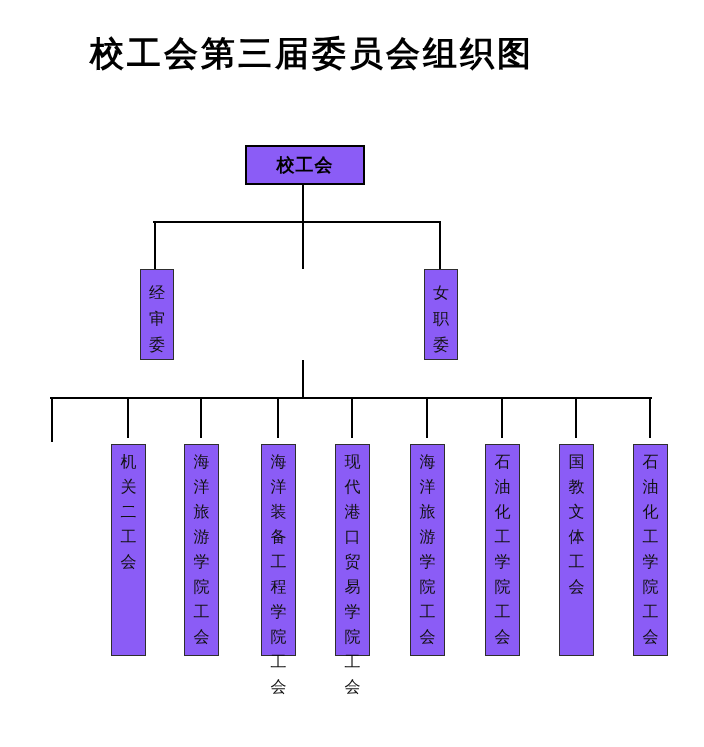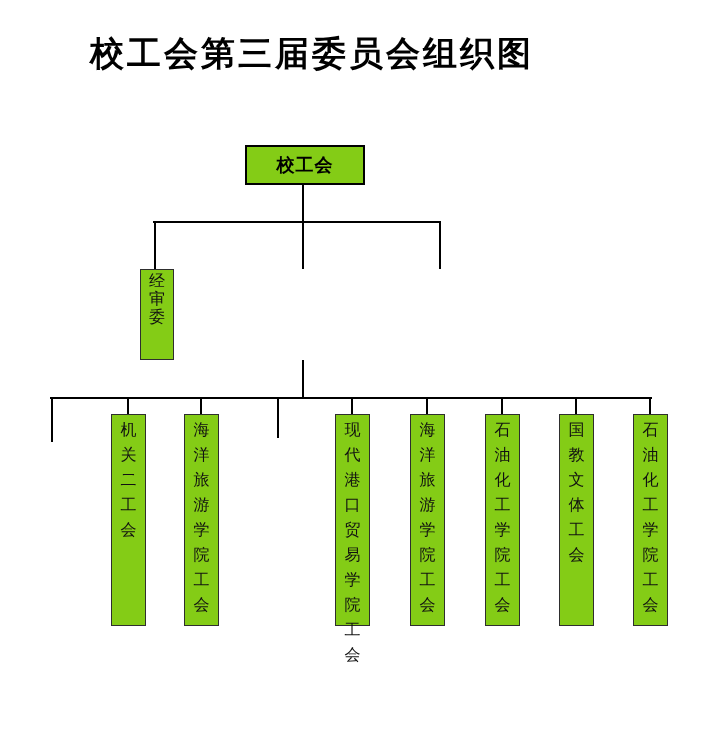--- a/index.html
+++ b/index.html
@@ -20,46 +20,45 @@
     font-size: 34px;
     line-height: 1.15;
     font-weight: 700;
     letter-spacing: 3px;
     color: #000000;
     white-space: nowrap;
   }
   .box {
     position: absolute;
     box-sizing: border-box;
-    background: #84cc16;
+    background: #8b5cf6;
     border: 1.5px solid #2e2e2e;
-    font-family: Liberation Mono, monospace;
   }
   .root-box {
     left: 245px; top: 145px; width: 120px; height: 40px;
     border: 2px solid #000000;
     display: flex; align-items: center; justify-content: center;
     font-weight: 700; font-size: 18px; letter-spacing: 1px; color: #000;
   }
   .vtext {
     display: block;
     width: 18px;
     margin: 4px auto 0 auto;
     font-size: 16px;
     line-height: 25px;
     text-align: center;
     word-break: break-all;
     color: #111111;
   }
-  .lvl2 .vtext { line-height: 18px; margin-top: 3px; }
+  .lvl2 .vtext { line-height: 26px; margin-top: 10px; }
   .line { position: absolute; background: #000000; }
   
   .box-l2 { width: 34px; height: 91px; top: 269px; }
   
-  .box-l3 { width: 35px; height: 212px; top: 414px; }
+  .box-l3 { width: 35px; height: 212px; top: 444px; }
   .box-l3.first { top: 442px; height: 271px; }
 </style>
 </head>
 <body>
 
 <div class="canvas">
 
   <h1 class="title">校工会第三届委员会组织图</h1>
 
   <div class="box root-box">
@@ -68,40 +67,46 @@
 
   <div class="line" style="left:302px; top:185px; width:2px; height:37px;"></div>
   <div class="line" style="left:153px; top:221px; width:288px; height:2px;"></div>
   <div class="line" style="left:154px; top:221px; width:2px; height:48px;"></div>
   <div class="line" style="left:302px; top:221px; width:2px; height:48px;"></div>
   <div class="line" style="left:439px; top:221px; width:2px; height:48px;"></div>
 
   <div class="box box-l2 lvl2" style="left:140px;">
     <span class="vtext">经审委</span>
   </div>
+  <div class="box box-l2 lvl2" style="left:424px;">
+    <span class="vtext">女职委</span>
+  </div>
 
   <div class="line" style="left:302px; top:360px; width:2px; height:37px;"></div>
   <div class="line" style="left:50px; top:397px; width:602px; height:2px;"></div>
 
   <div class="line" style="left:51px;  top:397px; width:2px; height:45px;"></div>
   <div class="line" style="left:127px; top:397px; width:2px; height:41px;"></div>
   <div class="line" style="left:200px; top:397px; width:2px; height:41px;"></div>
   <div class="line" style="left:277px; top:397px; width:2px; height:41px;"></div>
   <div class="line" style="left:351px; top:397px; width:2px; height:41px;"></div>
   <div class="line" style="left:426px; top:397px; width:2px; height:41px;"></div>
   <div class="line" style="left:501px; top:397px; width:2px; height:41px;"></div>
   <div class="line" style="left:575px; top:397px; width:2px; height:41px;"></div>
   <div class="line" style="left:649px; top:397px; width:2px; height:41px;"></div>
 
   <div class="box box-l3" style="left:111px;">
     <span class="vtext">机关二工会</span>
   </div>
   <div class="box box-l3" style="left:184px;">
     <span class="vtext">海洋旅游学院工会</span>
   </div>
+  <div class="box box-l3" style="left:261px;">
+    <span class="vtext">海洋装备工程学院工会</span>
+  </div>
   <div class="box box-l3" style="left:410px;">
     <span class="vtext">海洋旅游学院工会</span>
   </div>
   <div class="box box-l3" style="left:335px;">
     <span class="vtext">现代港口贸易学院工会</span>
   </div>
   <div class="box box-l3" style="left:485px;">
     <span class="vtext">石油化工学院工会</span>
   </div>
   <div class="box box-l3" style="left:633px;">

